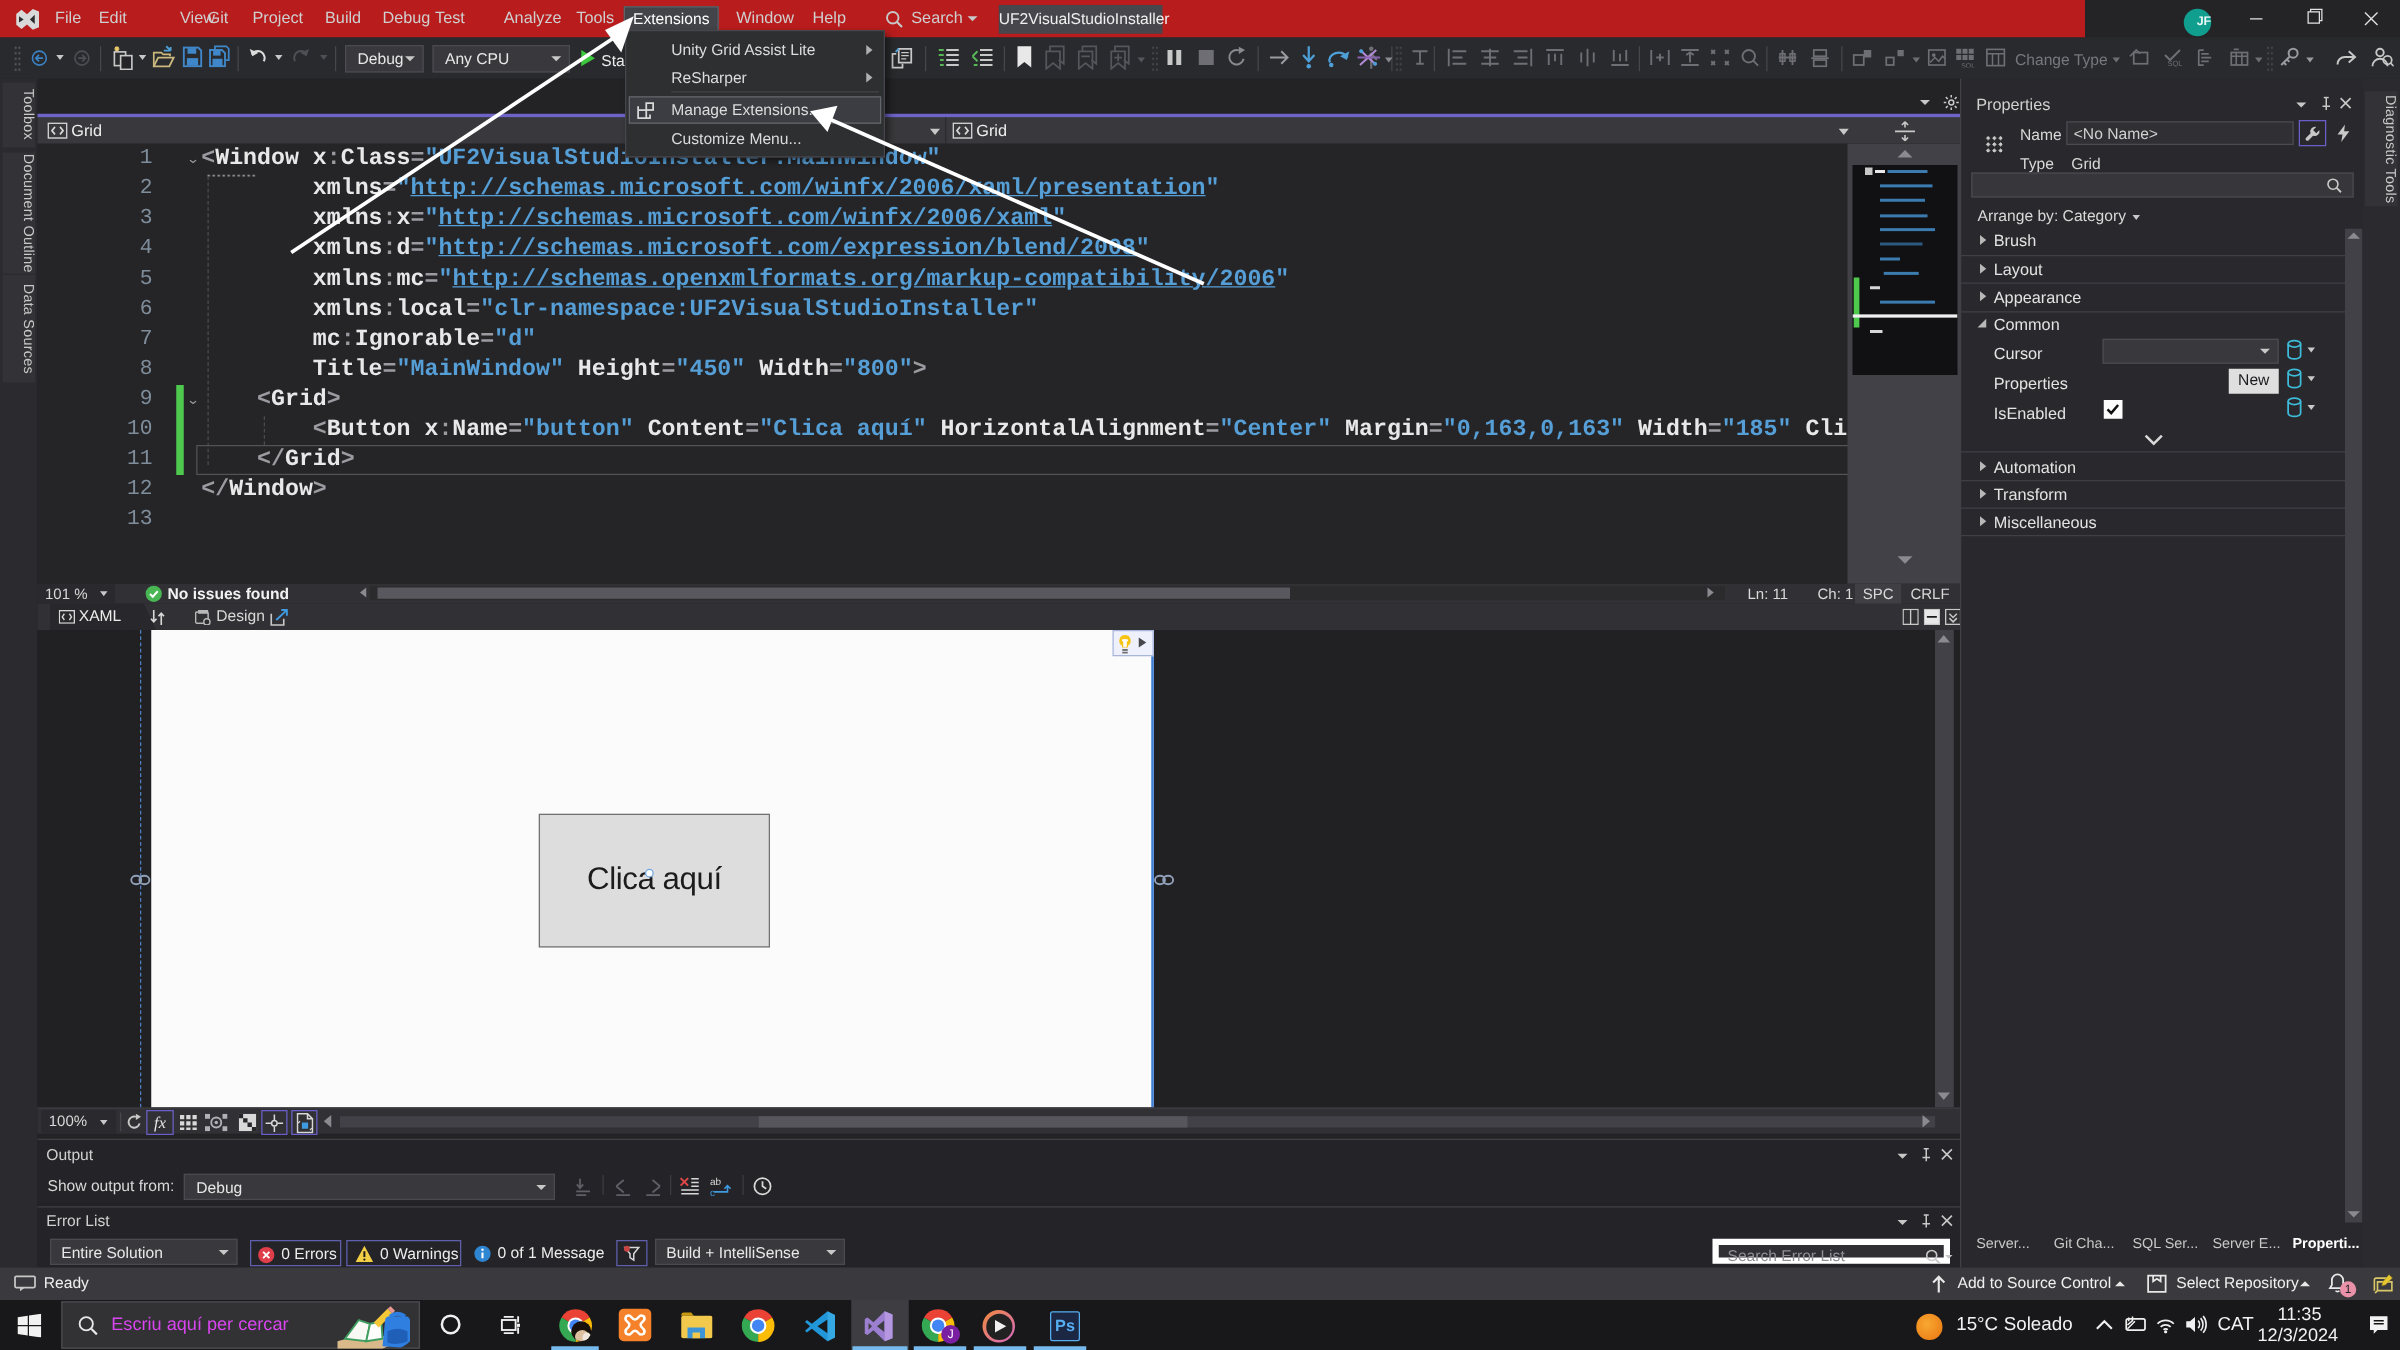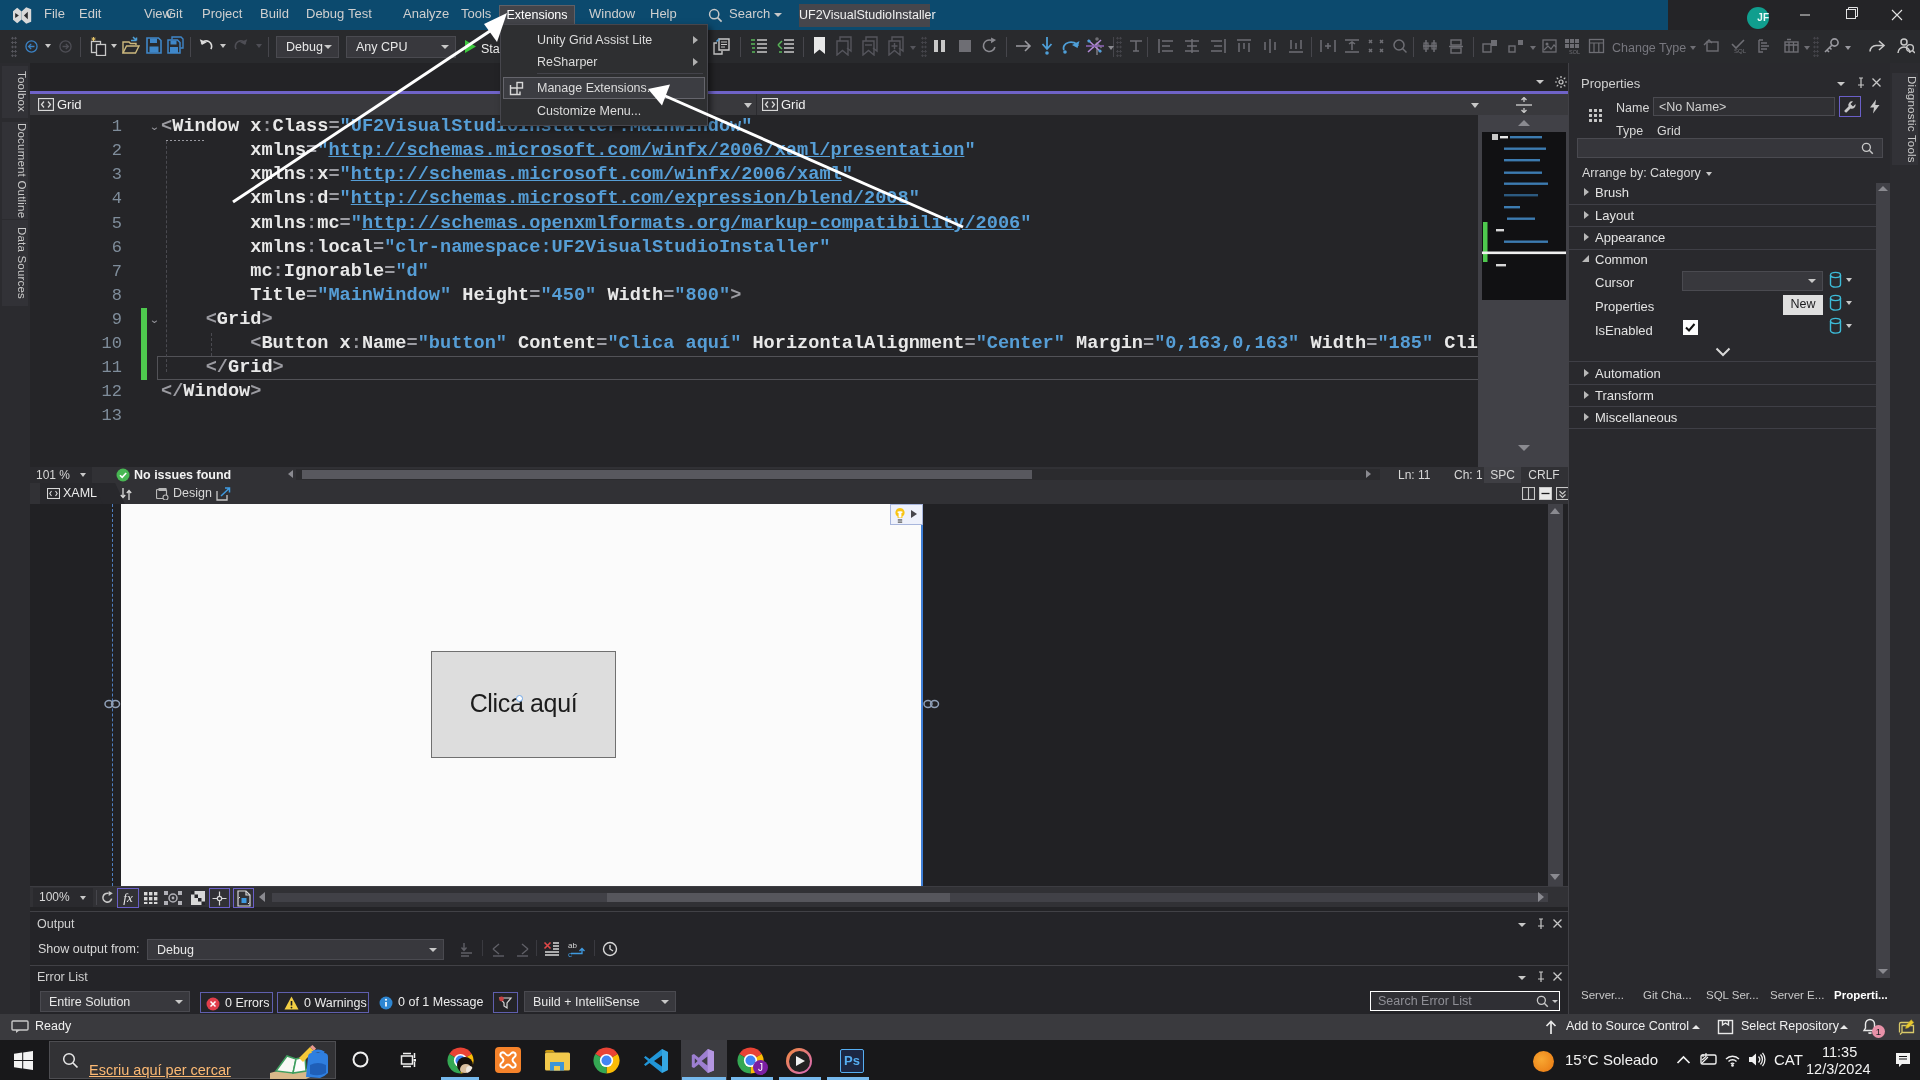--- a/index.html
+++ b/index.html
@@ -2,21 +2,21 @@
 <html><head>
 <meta charset="utf-8">
 <style>
 * { margin:0; padding:0; box-sizing:border-box; }
 html,body { width:1920px; height:1080px; overflow:hidden; background:#242427; }
 body { font-family:"Liberation Sans", sans-serif; color:#dcdcdc; }
 .abs { position:absolute; }
 #page { position:relative; width:1920px; height:1080px; }
 
 
-#titlebar { left:0; top:0; width:1668px; height:30px; background:#0c4a6e; }
+#titlebar { left:0; top:0; width:1668px; height:30px; background:#b91c1c; }
 .menuitem { position:absolute; top:6px; font-size:13px; color:#cfcfcf; }
 #sol-box { position:absolute; left:799px; top:4px; width:131px; height:23px; background:#46464c; color:#f0f0f0; font-size:12.5px; text-align:center; line-height:23px; }
 #jf { position:absolute; left:1747px; top:7px; width:22px; height:22px; border-radius:50%; background:#109e8e; color:#eafaf8; font-size:10px; font-weight:bold; text-align:right; line-height:22px; }
 .wbtn { position:absolute; top:0; width:46px; height:30px; color:#e3e3e3; text-align:center; }
 
 
 #toolbar { left:0; top:0; width:1920px; height:63px; background:transparent; }
 .tbsep { position:absolute; top:37px; width:1px; height:20px; background:#46464c; }
 .combo { position:absolute; background:#38383d; border:1px solid #4a4a50; font-size:12.5px; color:#e8e8e8; }
 .combo .car { position:absolute; right:6px; top:50%; margin-top:-2px; width:0; height:0; border-left:4px solid transparent; border-right:4px solid transparent; border-top:4px solid #c8c8c8; }
@@ -650,21 +650,21 @@
           </svg>
       <span style="position:absolute;left:23px;top:3px;">0 of 1 Message</span>
     </div>
     <div class="elbtn" style="left:463px;width:25px;border:1px solid #5f5fae;">
       <svg style="position:absolute;left:4px;top:3px;" width="15" height="14" viewBox="0 0 15 14">
             <path d="M2 2 L13 2 L9 7 L9 12 L6 10 L6 7 Z" fill="none" stroke="#d8d8d8" stroke-width="1.2"></path>
             <circle cx="3.5" cy="3" r="2.4" fill="#c84444"></circle>
           </svg>
     </div>
     <div class="combo" style="left:494px;top:25px;width:152px;height:21px;padding:3px 0 0 8px;">Build + IntelliSense<span class="car"></span></div>
-    <div style="position:absolute;left:1340px;top:25px;width:190px;height:20px;background:#2f2f34;border:1px solid #ffffff;">
+    <div style="position:absolute;left:1340px;top:25px;width:190px;height:20px;background:#2f2f34;border:5px solid #ffffff;">
       <span style="position:absolute;left:7px;top:2px;font-size:12.5px;color:#8f8f96;">Search Error List</span>
       <svg style="position:absolute;left:165px;top:3px;" width="13" height="13" viewBox="0 0 15 15">
             <circle cx="6.2" cy="6.2" r="4.6" fill="none" stroke="#c8c8c8" stroke-width="1.5"></circle>
             <line x1="9.6" y1="9.6" x2="13.6" y2="13.6" stroke="#c8c8c8" stroke-width="1.7"></line>
           </svg>
       <span style="position:absolute;left:181px;top:8px;width:0;height:0;border-left:3px solid transparent;border-right:3px solid transparent;border-top:3.5px solid #c8c8c8;"></span>
     </div>
   </div>
 </div>
 
@@ -797,21 +797,21 @@
         <path d="M0 2.8 L8.2 1.6 L8.2 9 L0 9 Z" fill="#f2f2f2"></path>
         <path d="M9.2 1.45 L19 0 L19 9 L9.2 9 Z" fill="#f2f2f2"></path>
         <path d="M0 10 L8.2 10 L8.2 17.4 L0 16.2 Z" fill="#f2f2f2"></path>
         <path d="M9.2 10 L19 10 L19 19 L9.2 17.55 Z" fill="#f2f2f2"></path>
       </svg>
   <div id="tsearch">
     <svg style="position:absolute;left:12px;top:10px;" width="17" height="17" viewBox="0 0 17 17">
           <circle cx="7" cy="7" r="5.3" fill="none" stroke="#e8e8e8" stroke-width="1.5"></circle>
           <line x1="11" y1="11" x2="15.5" y2="15.5" stroke="#e8e8e8" stroke-width="1.7"></line>
         </svg>
-    <span style="position:absolute;left:39px;top:20px;font-size:14.5px;color:#fdba74;text-decoration:underline;">Escriu aquí per cercar</span>
+    <span style="position:absolute;left:39px;top:10px;font-size:14.5px;color:#d946ef;">Escriu aquí per cercar</span>
     <svg style="position:absolute;left:212px;top:1px;" width="72" height="36" viewBox="0 0 72 36">
       <path d="M8 30 L30 24 L62 28 L44 36 L8 36 Z" fill="#d9b98a"></path>
       <path d="M14 28 L25 13 L34 16 L31 30 Z" fill="#f8f8f5" stroke="#3f9e5f" stroke-width="1.5"></path>
       <path d="M31 30 L34 16 L43 14 L44 28 Z" fill="#fdfdfc" stroke="#3f9e5f" stroke-width="1.5"></path>
       <path d="M37 15 L48 4 L52 8 L41 19 Z" fill="#f5c838"></path>
           <path d="M48 4 L52 8 L54 5.5 L50.5 2 Z" fill="#e89890"></path>
       <path d="M44 34 L46 14 Q46 10 50 10 L62 10 Q66 10 66 14 L66 30 Q62 34 58 35 Z" fill="#2f7fe0"></path>
       <path d="M48 22 Q56 18 64 22 L64 30 Q56 34 48 31 Z" fill="#1f5fb8"></path>
       <path d="M50 10 Q56 6 62 10" fill="none" stroke="#2f7fe0" stroke-width="3"></path>
     </svg>

